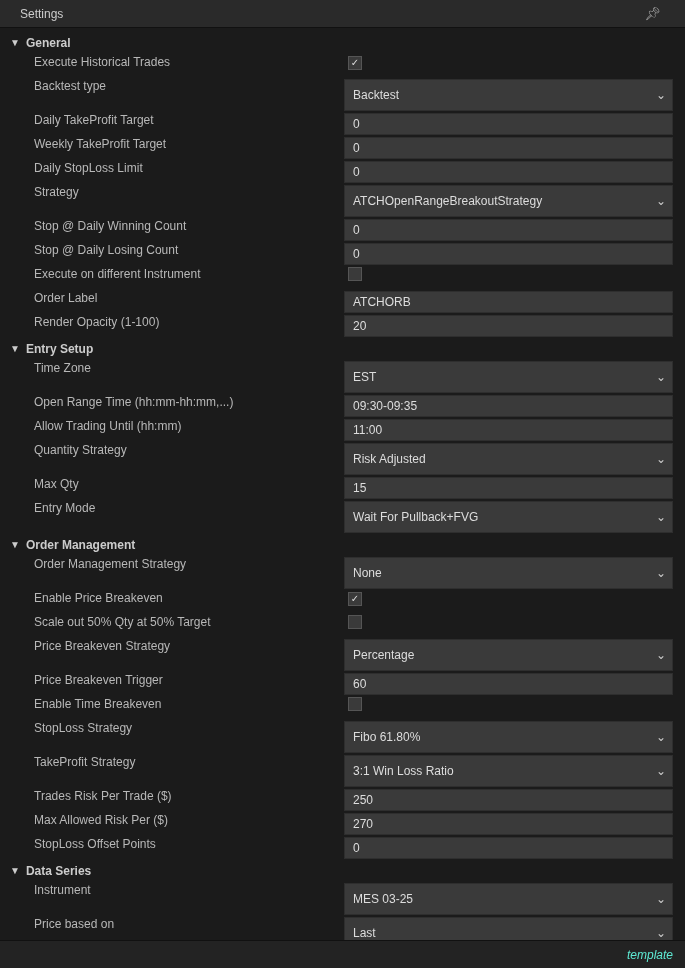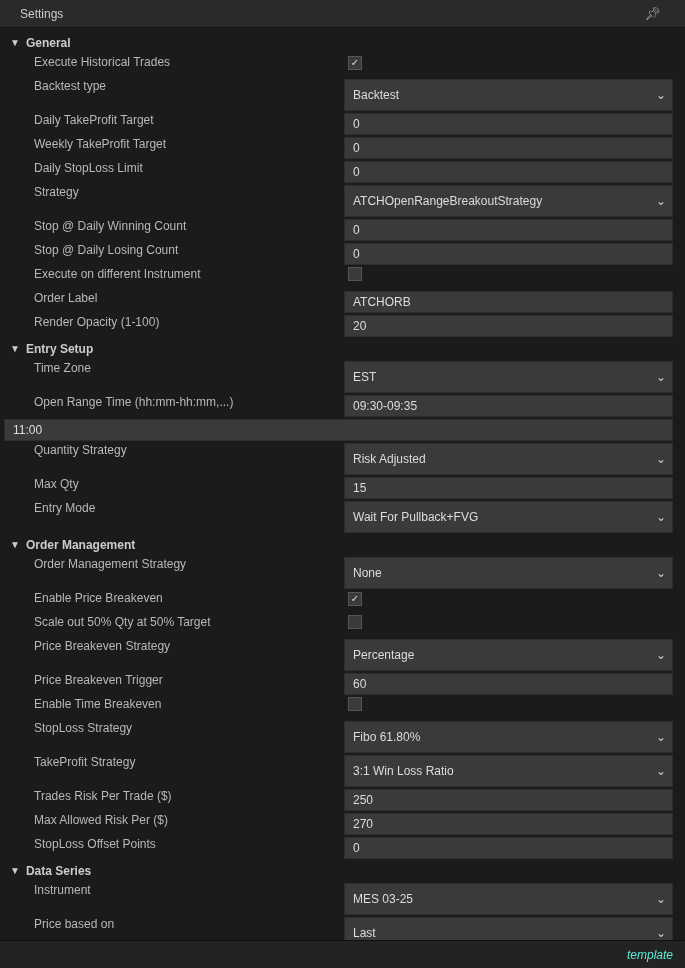--- a/index.html
+++ b/index.html
@@ -213,20 +213,21 @@
           <span>EST</span>
           <span class="chev-down">⌄</span>
         </div>
       </div>
   </div>
   <div class="row">
     <div class="label">Open Range Time (hh:mm-hh:mm,...)</div>
     <div class="value"><input class="ctrl-text" value="09:30-09:35" style=""></div>
   </div>
   <div class="row">
+    <div class="label">Allow Trading Until (hh:mm)</div>
     <div class="value"><input class="ctrl-text" value="11:00" style=""></div>
   </div>
   <div class="row">
     <div class="label">Quantity Strategy</div>
     <div class="value">
         <div class="ctrl-select">
           <span>Risk Adjusted</span>
           <span class="chev-down">⌄</span>
         </div>
       </div>

